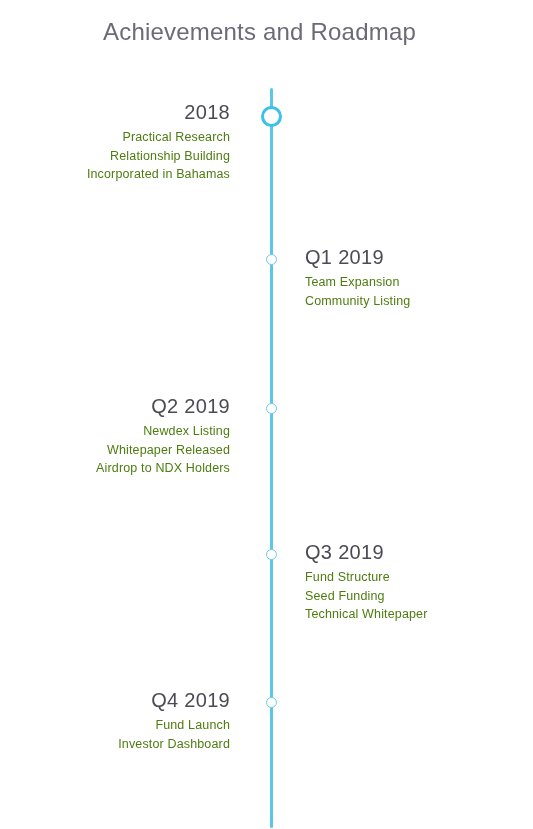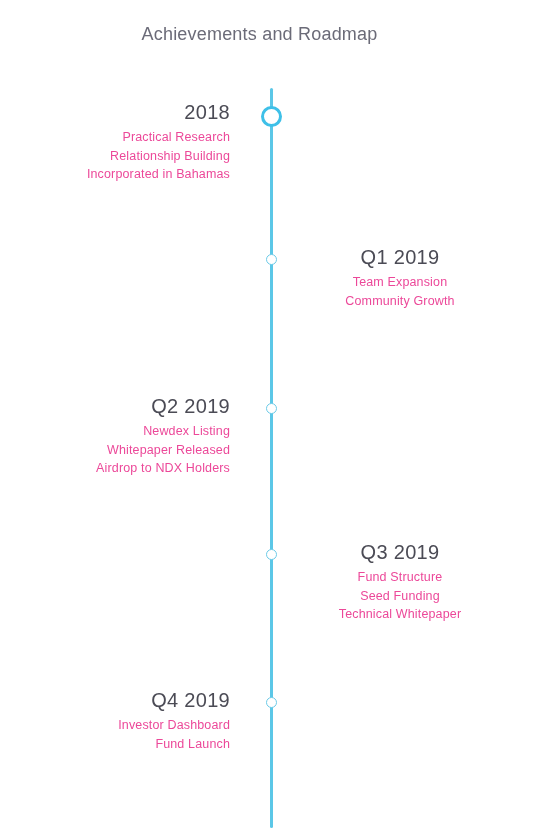--- a/index.html
+++ b/index.html
@@ -19,26 +19,25 @@
     height: 829px;
     background: #ffffff;
   }
   .page-title {
     position: absolute;
     top: 18px;
     left: 0;
     width: 519px;
     text-align: center;
     font-family: "Liberation Sans", sans-serif;
-    font-size: 18px;
+    font-size: 24px;
     font-weight: 400;
     letter-spacing: 0.2px;
     color: #6b6b78;
     white-space: nowrap;
-    margin-top: 6px;
   }
   .timeline {
     position: absolute;
     top: 16px;
     left: 0;
     width: 533px;
     height: 829px;
   }
   .timeline-axis {
     position: absolute;
@@ -74,39 +73,39 @@
   .entry-text {
     position: absolute;
     width: 190px;
   }
   .entry-text.left {
     left: 40px;
     text-align: right;
   }
   .entry-text.right {
     left: 305px;
-    text-align: center;
+    text-align: left;
   }
   .entry-year {
     font-family: "Liberation Sans", sans-serif;
     font-size: 20px;
     font-weight: 400;
     color: #4b4b55;
     letter-spacing: 0.3px;
     line-height: 24px;
     white-space: nowrap;
   }
   .entry-items {
     margin-top: 4px;
   }
   .entry-item {
     font-family: "Liberation Sans", sans-serif;
     font-size: 12.5px;
     font-weight: 400;
-    color: #ec4899;
+    color: #4d7c0f;
     line-height: 18.6px;
     letter-spacing: 0.15px;
     white-space: nowrap;
   }
 </style>
 </head>
 <body>
 
 <div class="page">
 
@@ -125,21 +124,21 @@
               <div class="entry-item">Incorporated in Bahamas</div>
             </div>
           </div>
         </div>
         <div class="entry" style="top: 0px; left: 0px;">
           <div class="marker small" style="top: 237.5px;"></div>
           <div class="entry-text right" style="top: 229px;">
             <div class="entry-year">Q1 2019</div>
             <div class="entry-items">
               <div class="entry-item">Team Expansion</div>
-              <div class="entry-item">Community Growth</div>
+              <div class="entry-item">Community Listing</div>
             </div>
           </div>
         </div>
         <div class="entry" style="top: 0px; left: 0px;">
           <div class="marker small" style="top: 386.5px;"></div>
           <div class="entry-text left" style="top: 378px;">
             <div class="entry-year">Q2 2019</div>
             <div class="entry-items">
               <div class="entry-item">Newdex Listing</div>
               <div class="entry-item">Whitepaper Released</div>
@@ -156,21 +155,21 @@
               <div class="entry-item">Seed Funding</div>
               <div class="entry-item">Technical Whitepaper</div>
             </div>
           </div>
         </div>
         <div class="entry" style="top: 0px; left: 0px;">
           <div class="marker small" style="top: 680.5px;"></div>
           <div class="entry-text left" style="top: 672px;">
             <div class="entry-year">Q4 2019</div>
             <div class="entry-items">
+              <div class="entry-item">Fund Launch</div>
               <div class="entry-item">Investor Dashboard</div>
-              <div class="entry-item">Fund Launch</div>
             </div>
           </div>
         </div>
       </div>
   </div>
 
 </div>
 
 </body></html>

